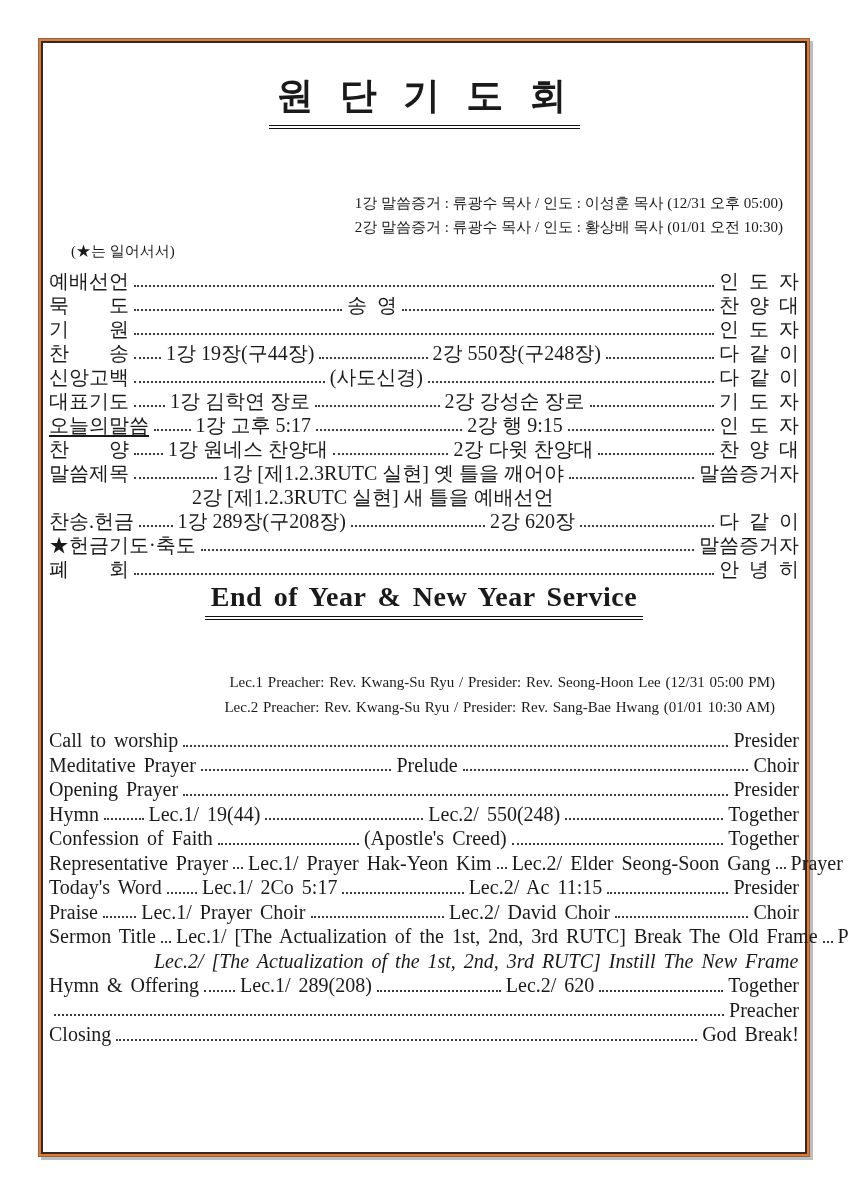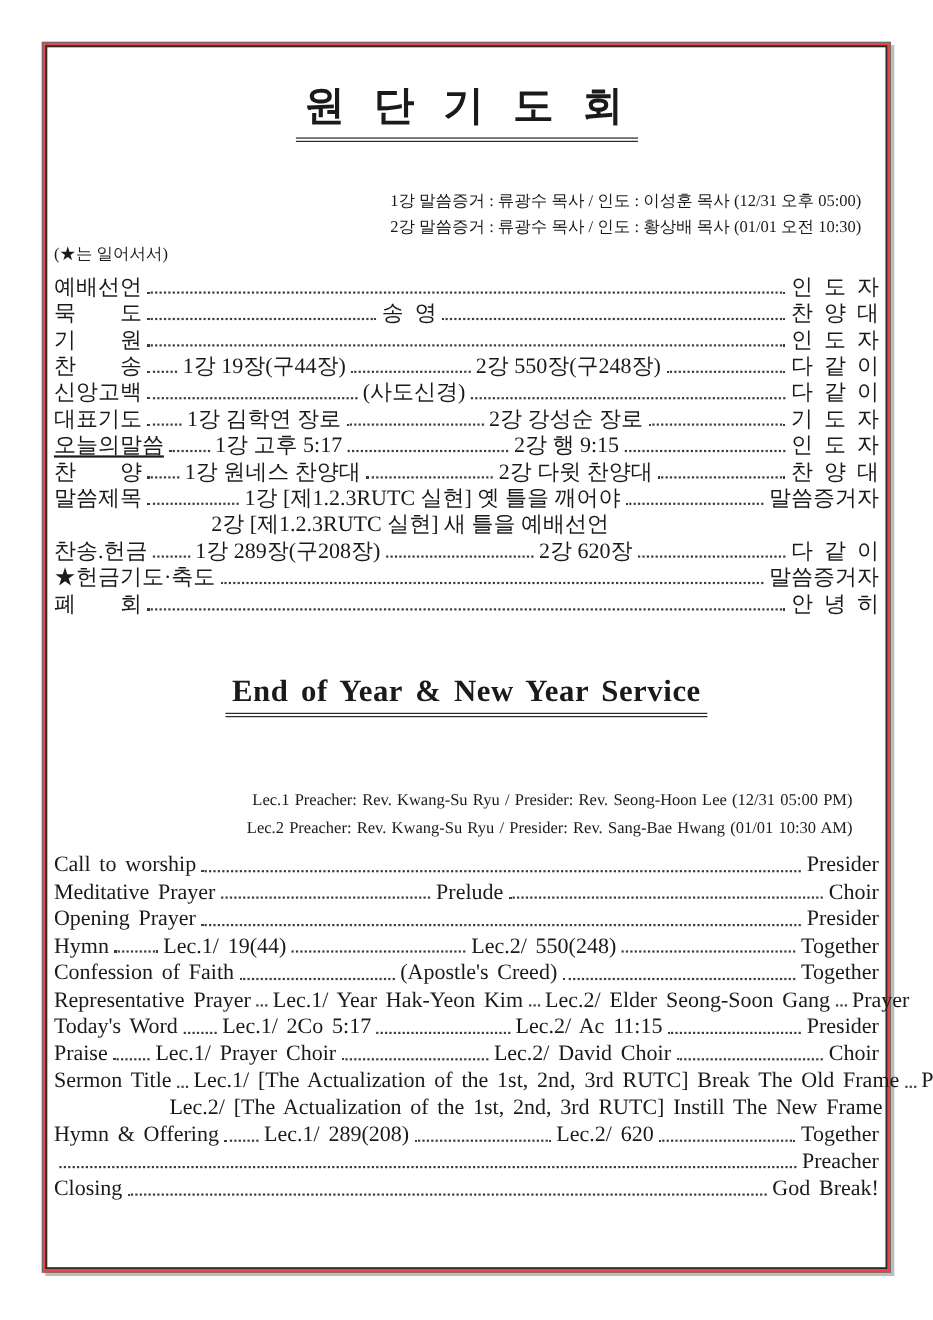--- a/index.html
+++ b/index.html
@@ -1,38 +1,38 @@
 <!DOCTYPE html>
 <html><head>
 <meta charset="utf-8">
 <style>
   * { margin:0; padding:0; box-sizing:border-box; }
   html,body { width:848px; height:1200px; background:#ffffff;
     font-family:"Liberation Serif","DejaVu Serif",serif; color:#1a1a1a; }
   .frame { position:absolute; left:38px; top:38px; width:772px; height:1119px;
-    border:1px solid #6f6f6f; background:#ef4444; box-shadow:3px 3px 0 #bdbdbd; }
+    border:1px solid #6f6f6f; background:#f97316; box-shadow:3px 3px 0 #bdbdbd; }
   .frame-inner { position:absolute; left:2px; top:2px; right:2px; bottom:2px;
     border:2px solid #2b2b2b; background:#fff; }
   .content { padding:0 6px 0 6px; }
 
   .title-wrap { text-align:center; margin-top:28px; }
   .kr-title { display:inline-block; font-size:37px; font-weight:bold;
     letter-spacing:5px; word-spacing:7px; border-bottom:4px double #111;
     padding:0 8px 4px 8px; white-space:pre; }
-  .en-title-wrap { text-align:center; margin-top:52px; }
+  .en-title-wrap { text-align:center; }
   .en-title { display:inline-block; font-size:28px; font-weight:bold;
     letter-spacing:0.5px; word-spacing:4px; border-bottom:4px double #111;
     padding:0 6px 3px 6px; white-space:pre; }
 
-  .info-block { margin-top:42px; text-align:right; font-size:15px;
+  .info-block { margin-top:62px; text-align:right; font-size:15px;
     line-height:24px; padding-right:16px; }
-  .info-block.en { margin-top:64px; line-height:25px; padding-right:24px; word-spacing:1px; }
+  .info-block.en { margin-top:50px; line-height:25px; padding-right:24px; word-spacing:1px; }
   .info-line { white-space:pre; }
 
-  .note { font-size:15px; line-height:20px; margin-top:2px; white-space:pre; }
+  .note { font-size:15px; line-height:20px; margin-top:2px; white-space:pre;margin-left:22px; }
   .note.en { font-size:15px; line-height:23px; margin-top:0; }
 
   .rows { margin-top:8px; }
   .row { display:flex; align-items:baseline; font-size:20px; line-height:24px; }
   .rows.en .row { line-height:24.5px; word-spacing:3px; }
   .cell { white-space:pre; }
   .cell.underline { text-decoration:underline; text-underline-offset:3px; }
   .leader { flex:1 1 0; min-width:10px; height:0; align-self:flex-end;
     border-bottom:2px dotted #3c3c3c; margin:0 5px 6px 5px; }
 </style>
@@ -186,21 +186,21 @@
           <div class="row">
             <span class="cell">Confession of Faith</span>
             <span class="leader" style="flex-grow: 2;"></span>
             <span class="cell">(Apostle's Creed)</span>
             <span class="leader" style="flex-grow: 3;"></span>
             <span class="cell role">Together</span>
           </div>
           <div class="row">
             <span class="cell">Representative Prayer</span>
             <span class="leader" style="flex-grow: 1;"></span>
-            <span class="cell">Lec.1/ Year Hak-Yeon Kim</span>
+            <span class="cell">Lec.1/ Prayer Hak-Yeon Kim</span>
             <span class="leader" style="flex-grow: 4;"></span>
             <span class="cell">Lec.2/ Elder Seong-Soon Gang</span>
             <span class="leader" style="flex-grow: 4;"></span>
             <span class="cell role">Prayer</span>
           </div>
           <div class="row">
             <span class="cell">Today's Word</span>
             <span class="leader" style="flex-grow: 1;"></span>
             <span class="cell">Lec.1/ 2Co 5:17</span>
             <span class="leader" style="flex-grow: 4;"></span>
@@ -217,21 +217,21 @@
             <span class="leader" style="flex-grow: 4;"></span>
             <span class="cell role">Choir</span>
           </div>
           <div class="row">
             <span class="cell">Sermon Title</span>
             <span class="leader" style="flex-grow: 2;"></span>
             <span class="cell">Lec.1/ [The Actualization of the 1st, 2nd, 3rd RUTC] Break The Old Frame</span>
             <span class="leader" style="flex-grow: 3;"></span>
             <span class="cell role">Preacher</span>
           </div>
-          <div class="row" style="padding-left: 105px;">
+          <div class="row" style="padding-left: 105px; font-style: italic;">
             <span class="cell">Lec.2/ [The Actualization of the 1st, 2nd, 3rd RUTC] Instill The New Frame</span>
           </div>
           <div class="row">
             <span class="cell">Hymn &amp; Offering</span>
             <span class="leader" style="flex-grow: 1;"></span>
             <span class="cell">Lec.1/ 289(208)</span>
             <span class="leader" style="flex-grow: 4;"></span>
             <span class="cell">Lec.2/ 620</span>
             <span class="leader" style="flex-grow: 4;"></span>
             <span class="cell role">Together</span>

